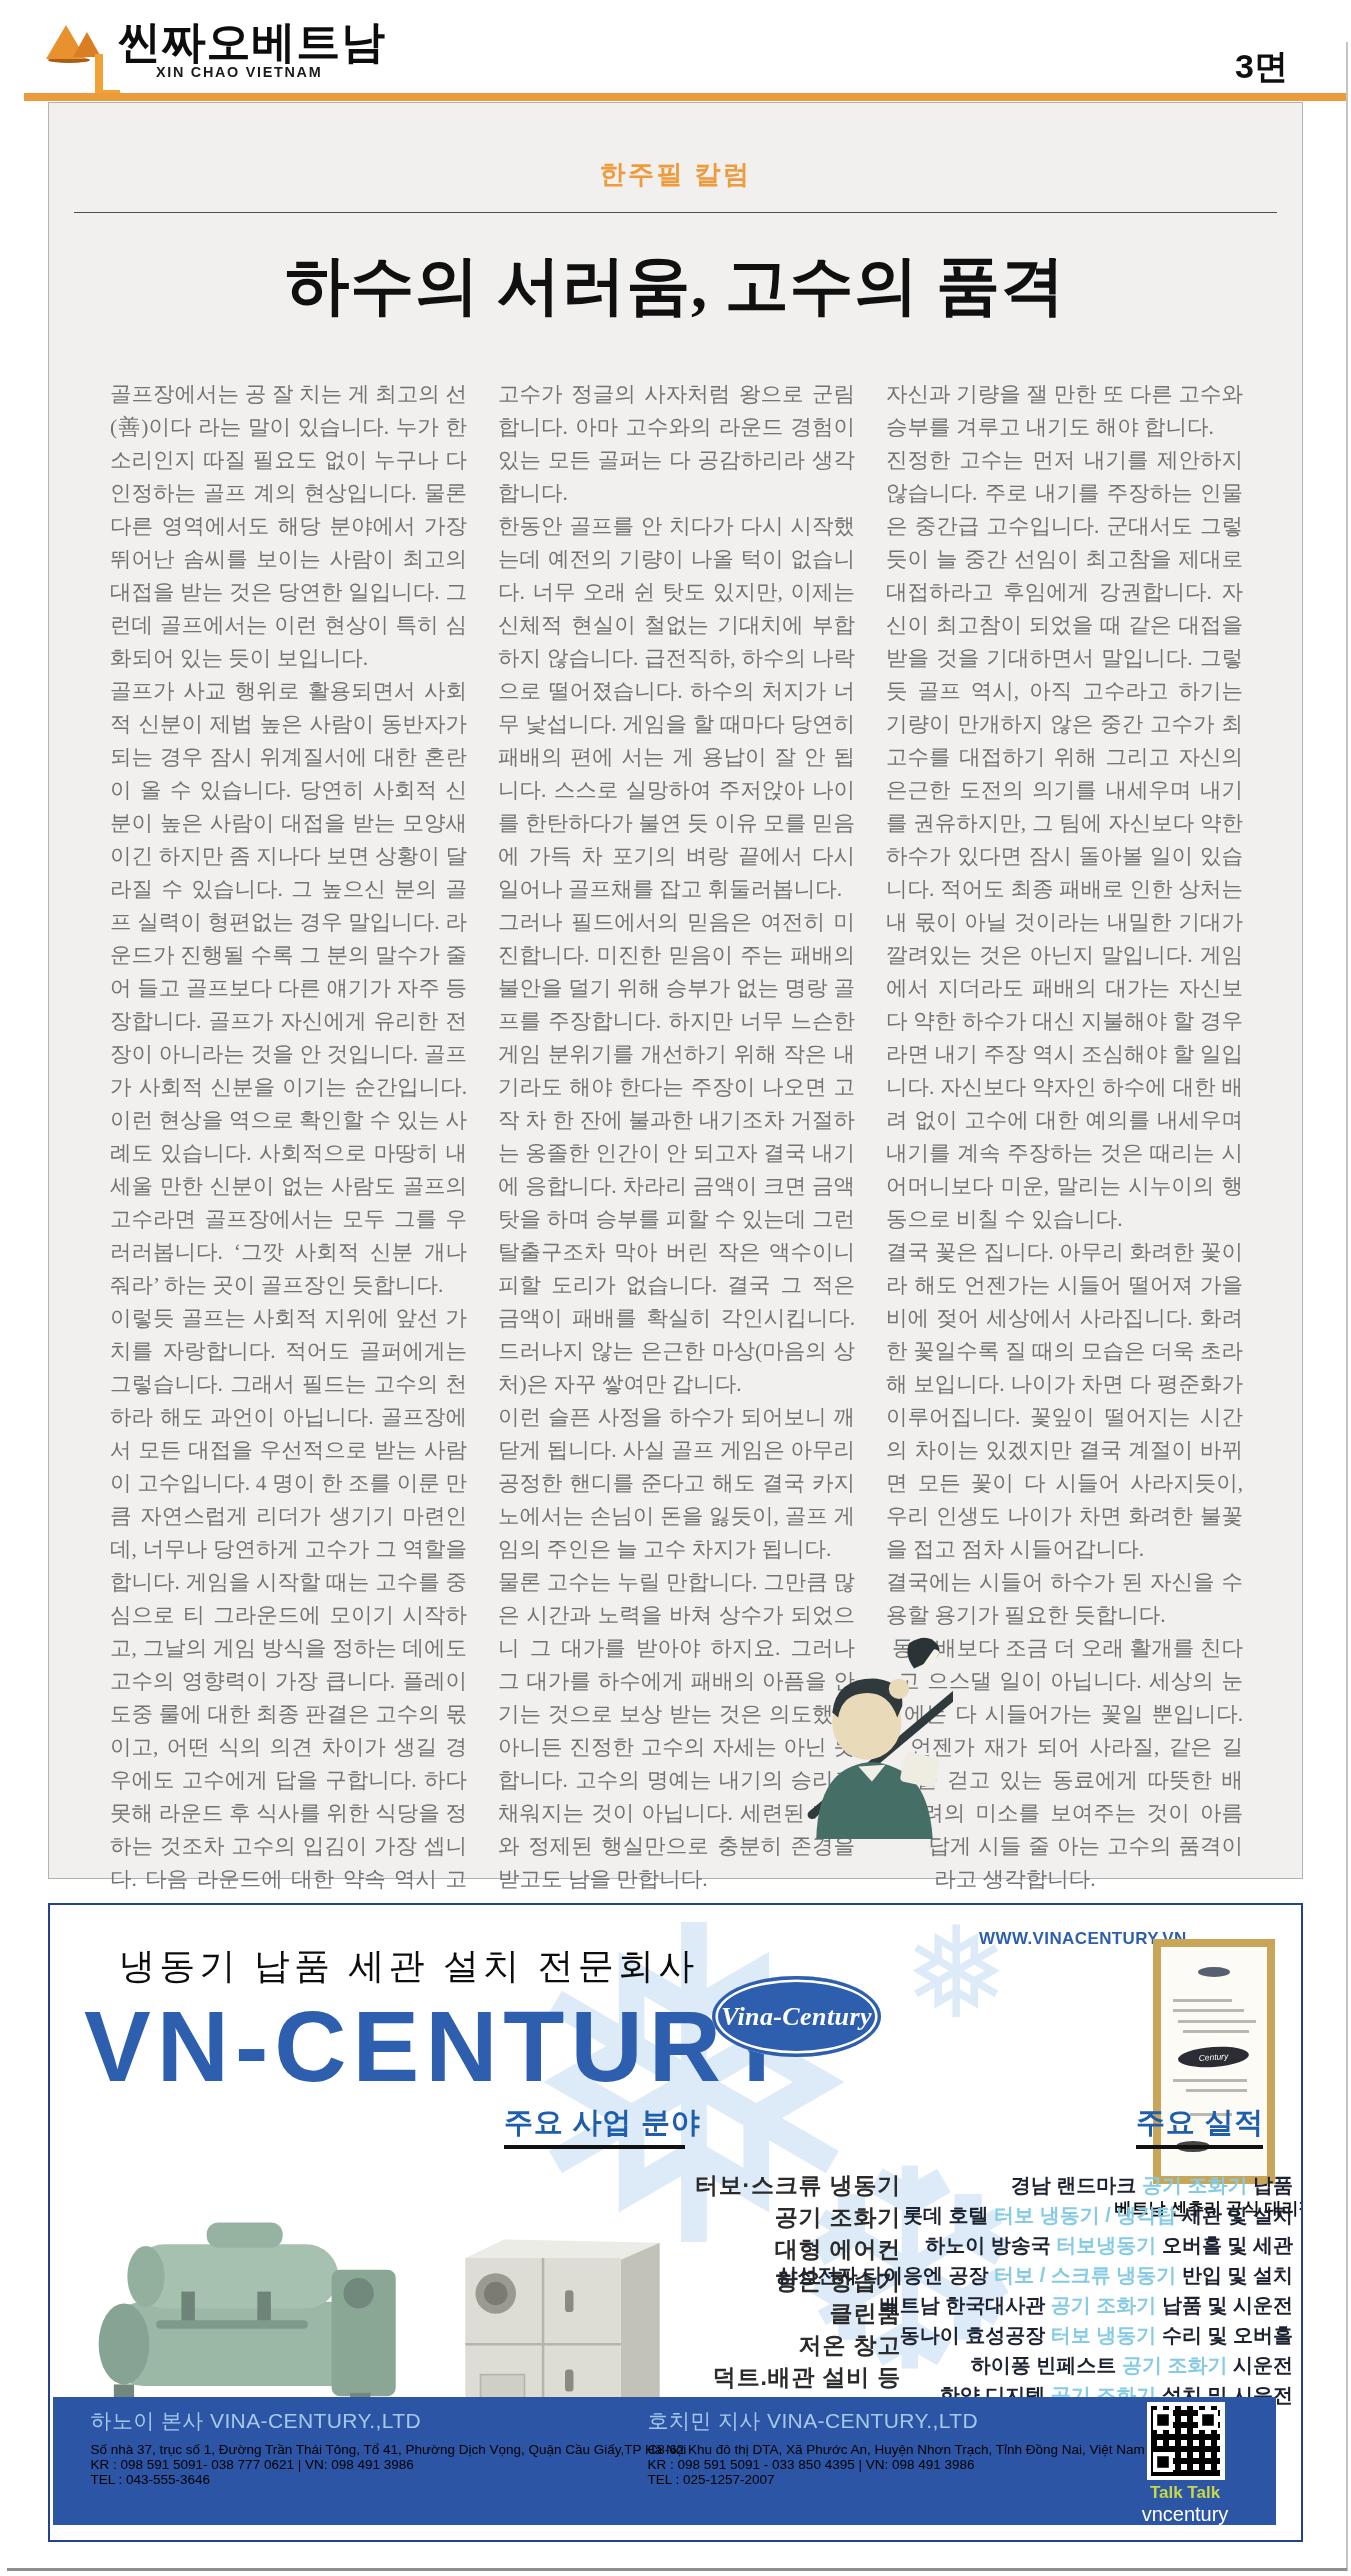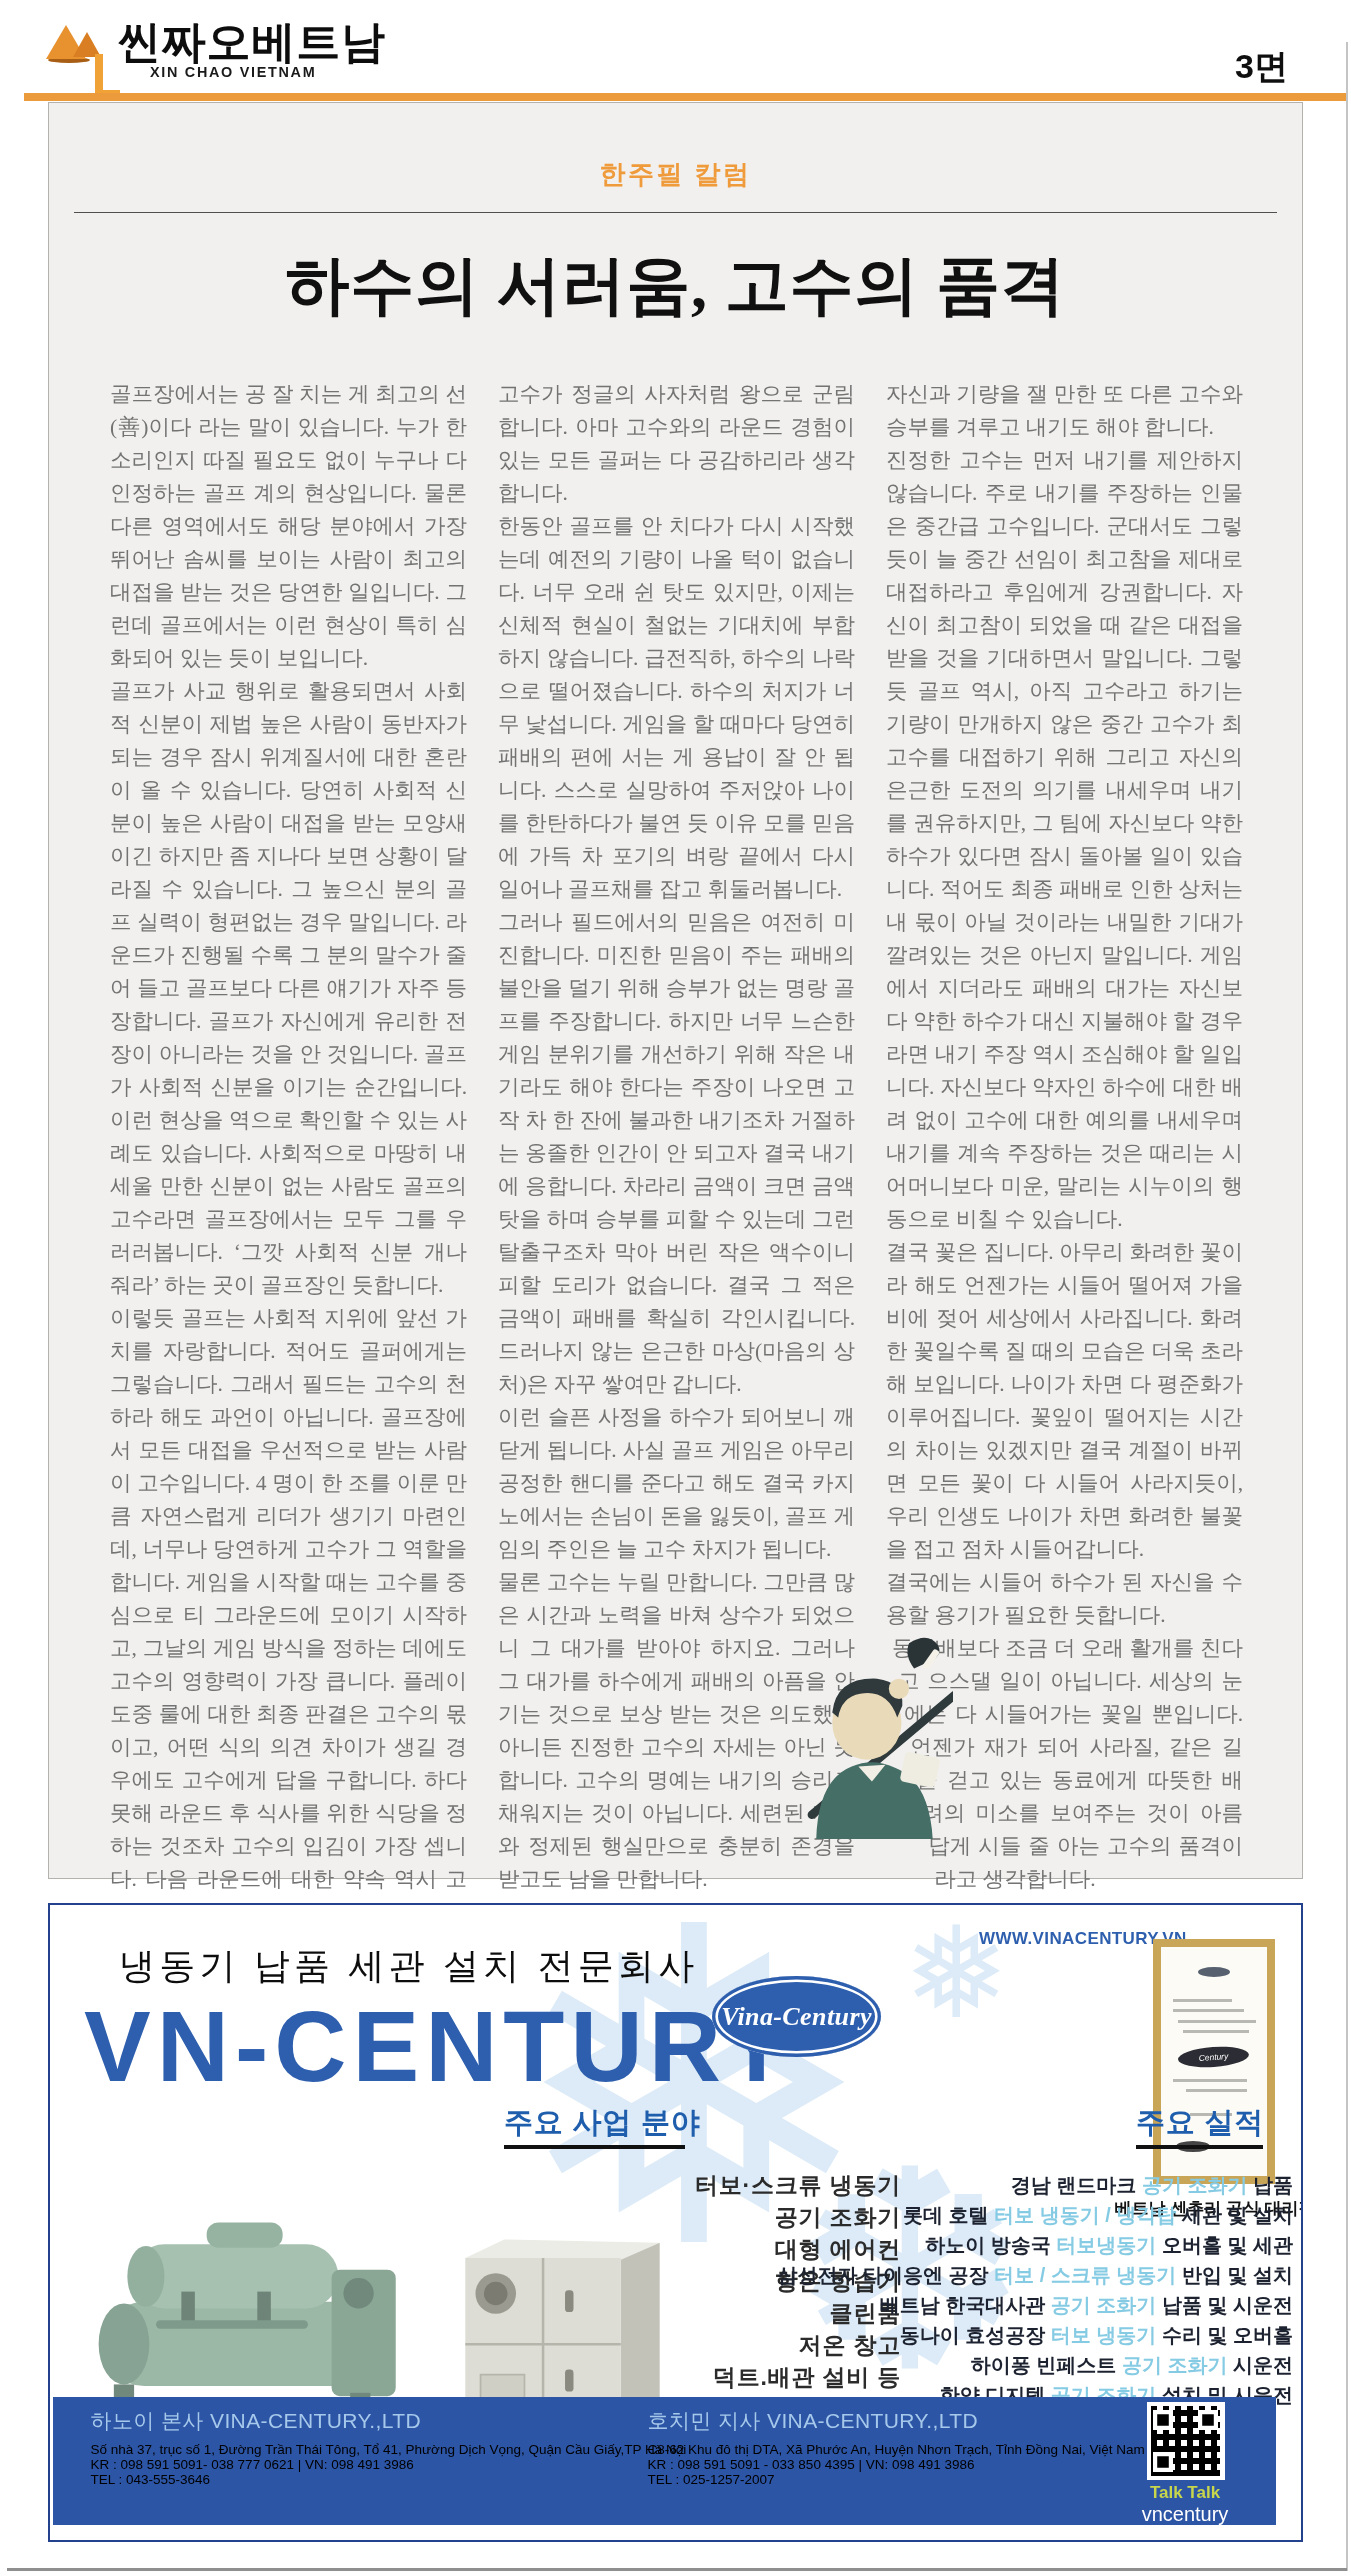--- a/index.html
+++ b/index.html
@@ -13,21 +13,21 @@
   .tri1 { position:absolute; left:0; top:3.4px; width:0; height:0;
           border-left:20px solid transparent; border-right:20px solid transparent;
           border-bottom:34px solid #E8912F; }
   .tri2 { position:absolute; left:27px; top:10px; width:0; height:0;
           border-left:14.4px solid transparent; border-right:14.4px solid transparent;
           border-bottom:25px solid #D97E22; }
   .tri-base { position:absolute; left:1.7px; top:35px; width:42px; height:6px; background:#A85E14; border-radius:50%; }
   .logo-l { position:absolute; left:49px; top:32px; width:8.4px; height:44px; background:#F0A236; }
   .logo-l::after { content:""; position:absolute; left:0; bottom:0; width:25px; height:8.4px; background:#F0A236; }
   .logo-main { position:absolute; left:71px; top:5px; font-size:44px; font-weight:900; color:#0d0d0d; letter-spacing:0.8px; white-space:nowrap; }
-  .logo-sub  { position:absolute; left:104px; top:56px; font-size:14.4px; font-weight:700; color:#1a1a1a; letter-spacing:1.7px; white-space:nowrap; }
+  .logo-sub  { position:absolute; left:110px; top:56px; font-size:14.4px; font-weight:700; color:#1a1a1a; letter-spacing:1.7px; white-space:nowrap; }
   .page-num { position:absolute; left:1235px; top:44px; font-size:34px; font-weight:700; color:#0f0f0f; }
   .orange-bar { position:absolute; left:24px; top:93px; width:1323px; height:7.6px; background:#EC9B3C; }
   .edge-right { position:absolute; left:1346px; top:42px; width:1.7px; height:2529px; background:#c4c4c4; }
   .bottom-rule { position:absolute; left:6.8px; top:2568px; width:1340px; height:2.5px; background:#8f8f8f; }
 
   
   .article-box { position:absolute; left:48px; top:102px; width:1255px; height:1777px;
                  background:#F1F0EE; border:0.8px solid #b3b2ad; }
   .kicker { text-align:center; padding-top:54px; font-size:26px; font-weight:800; color:#EF9A3B; letter-spacing:2.5px; }
   .kicker-rule { width:1203px; margin:20px auto 0 auto; border-top:1.7px solid #4f4f4f; }

